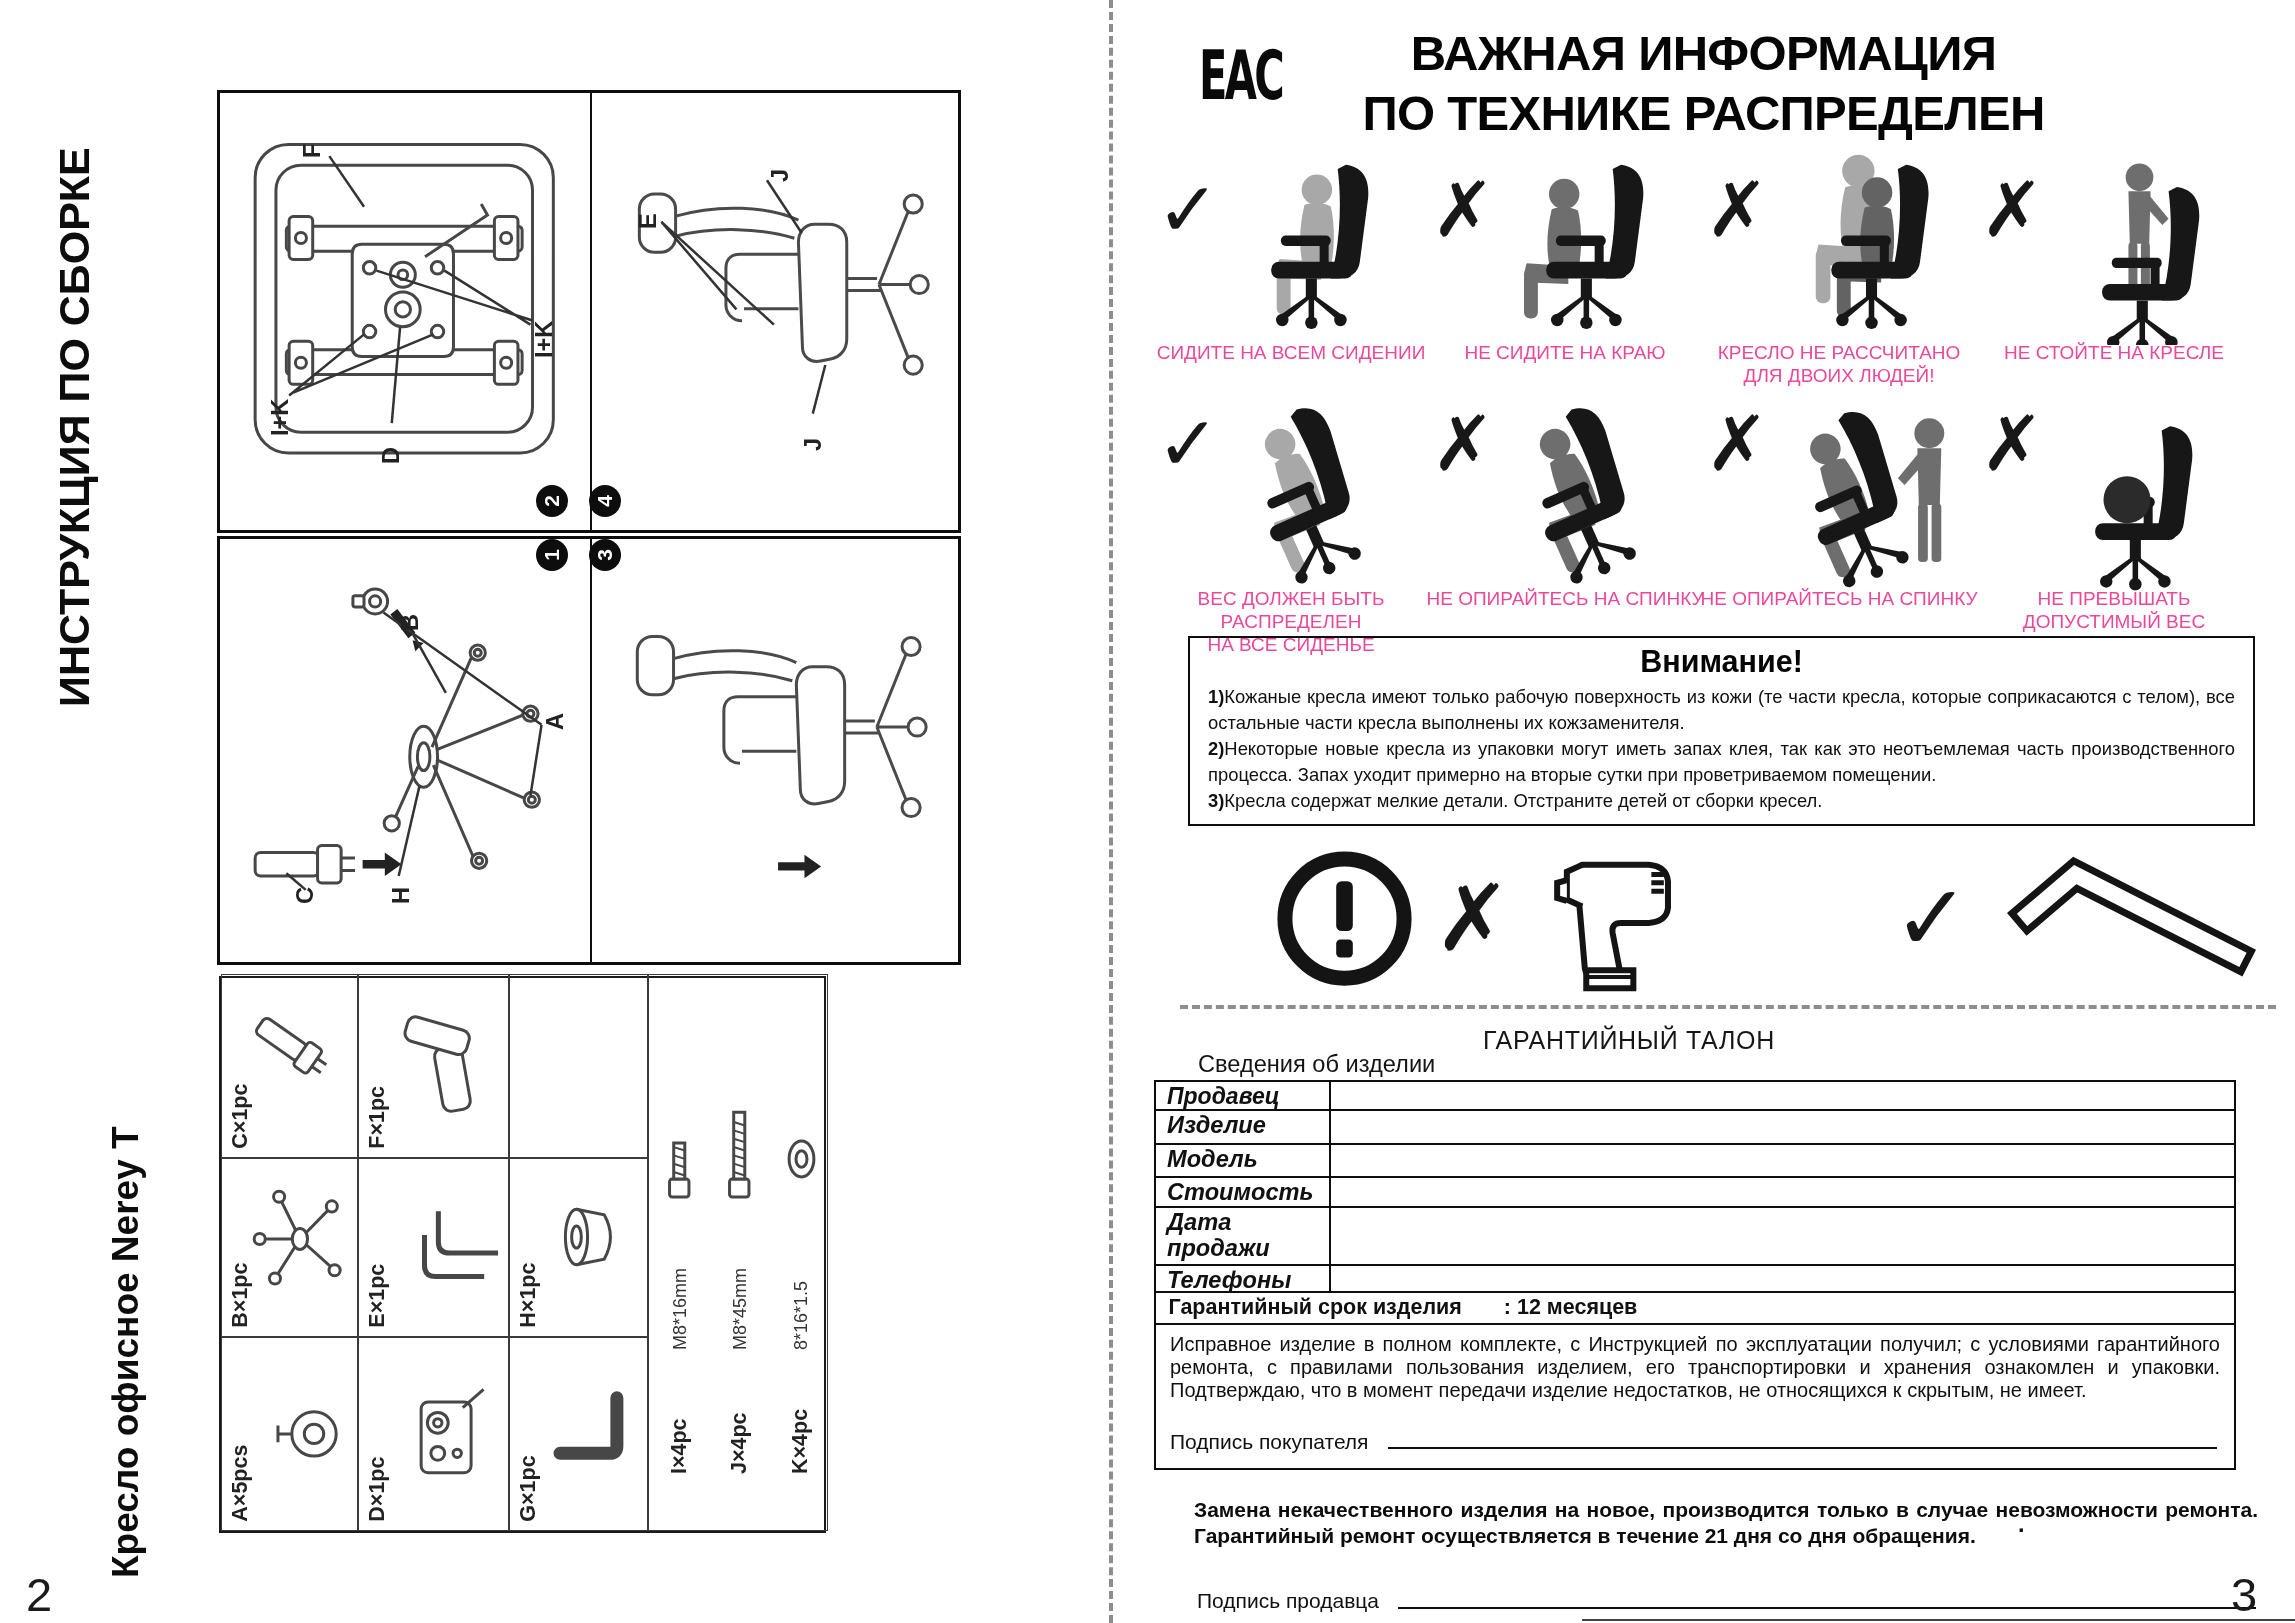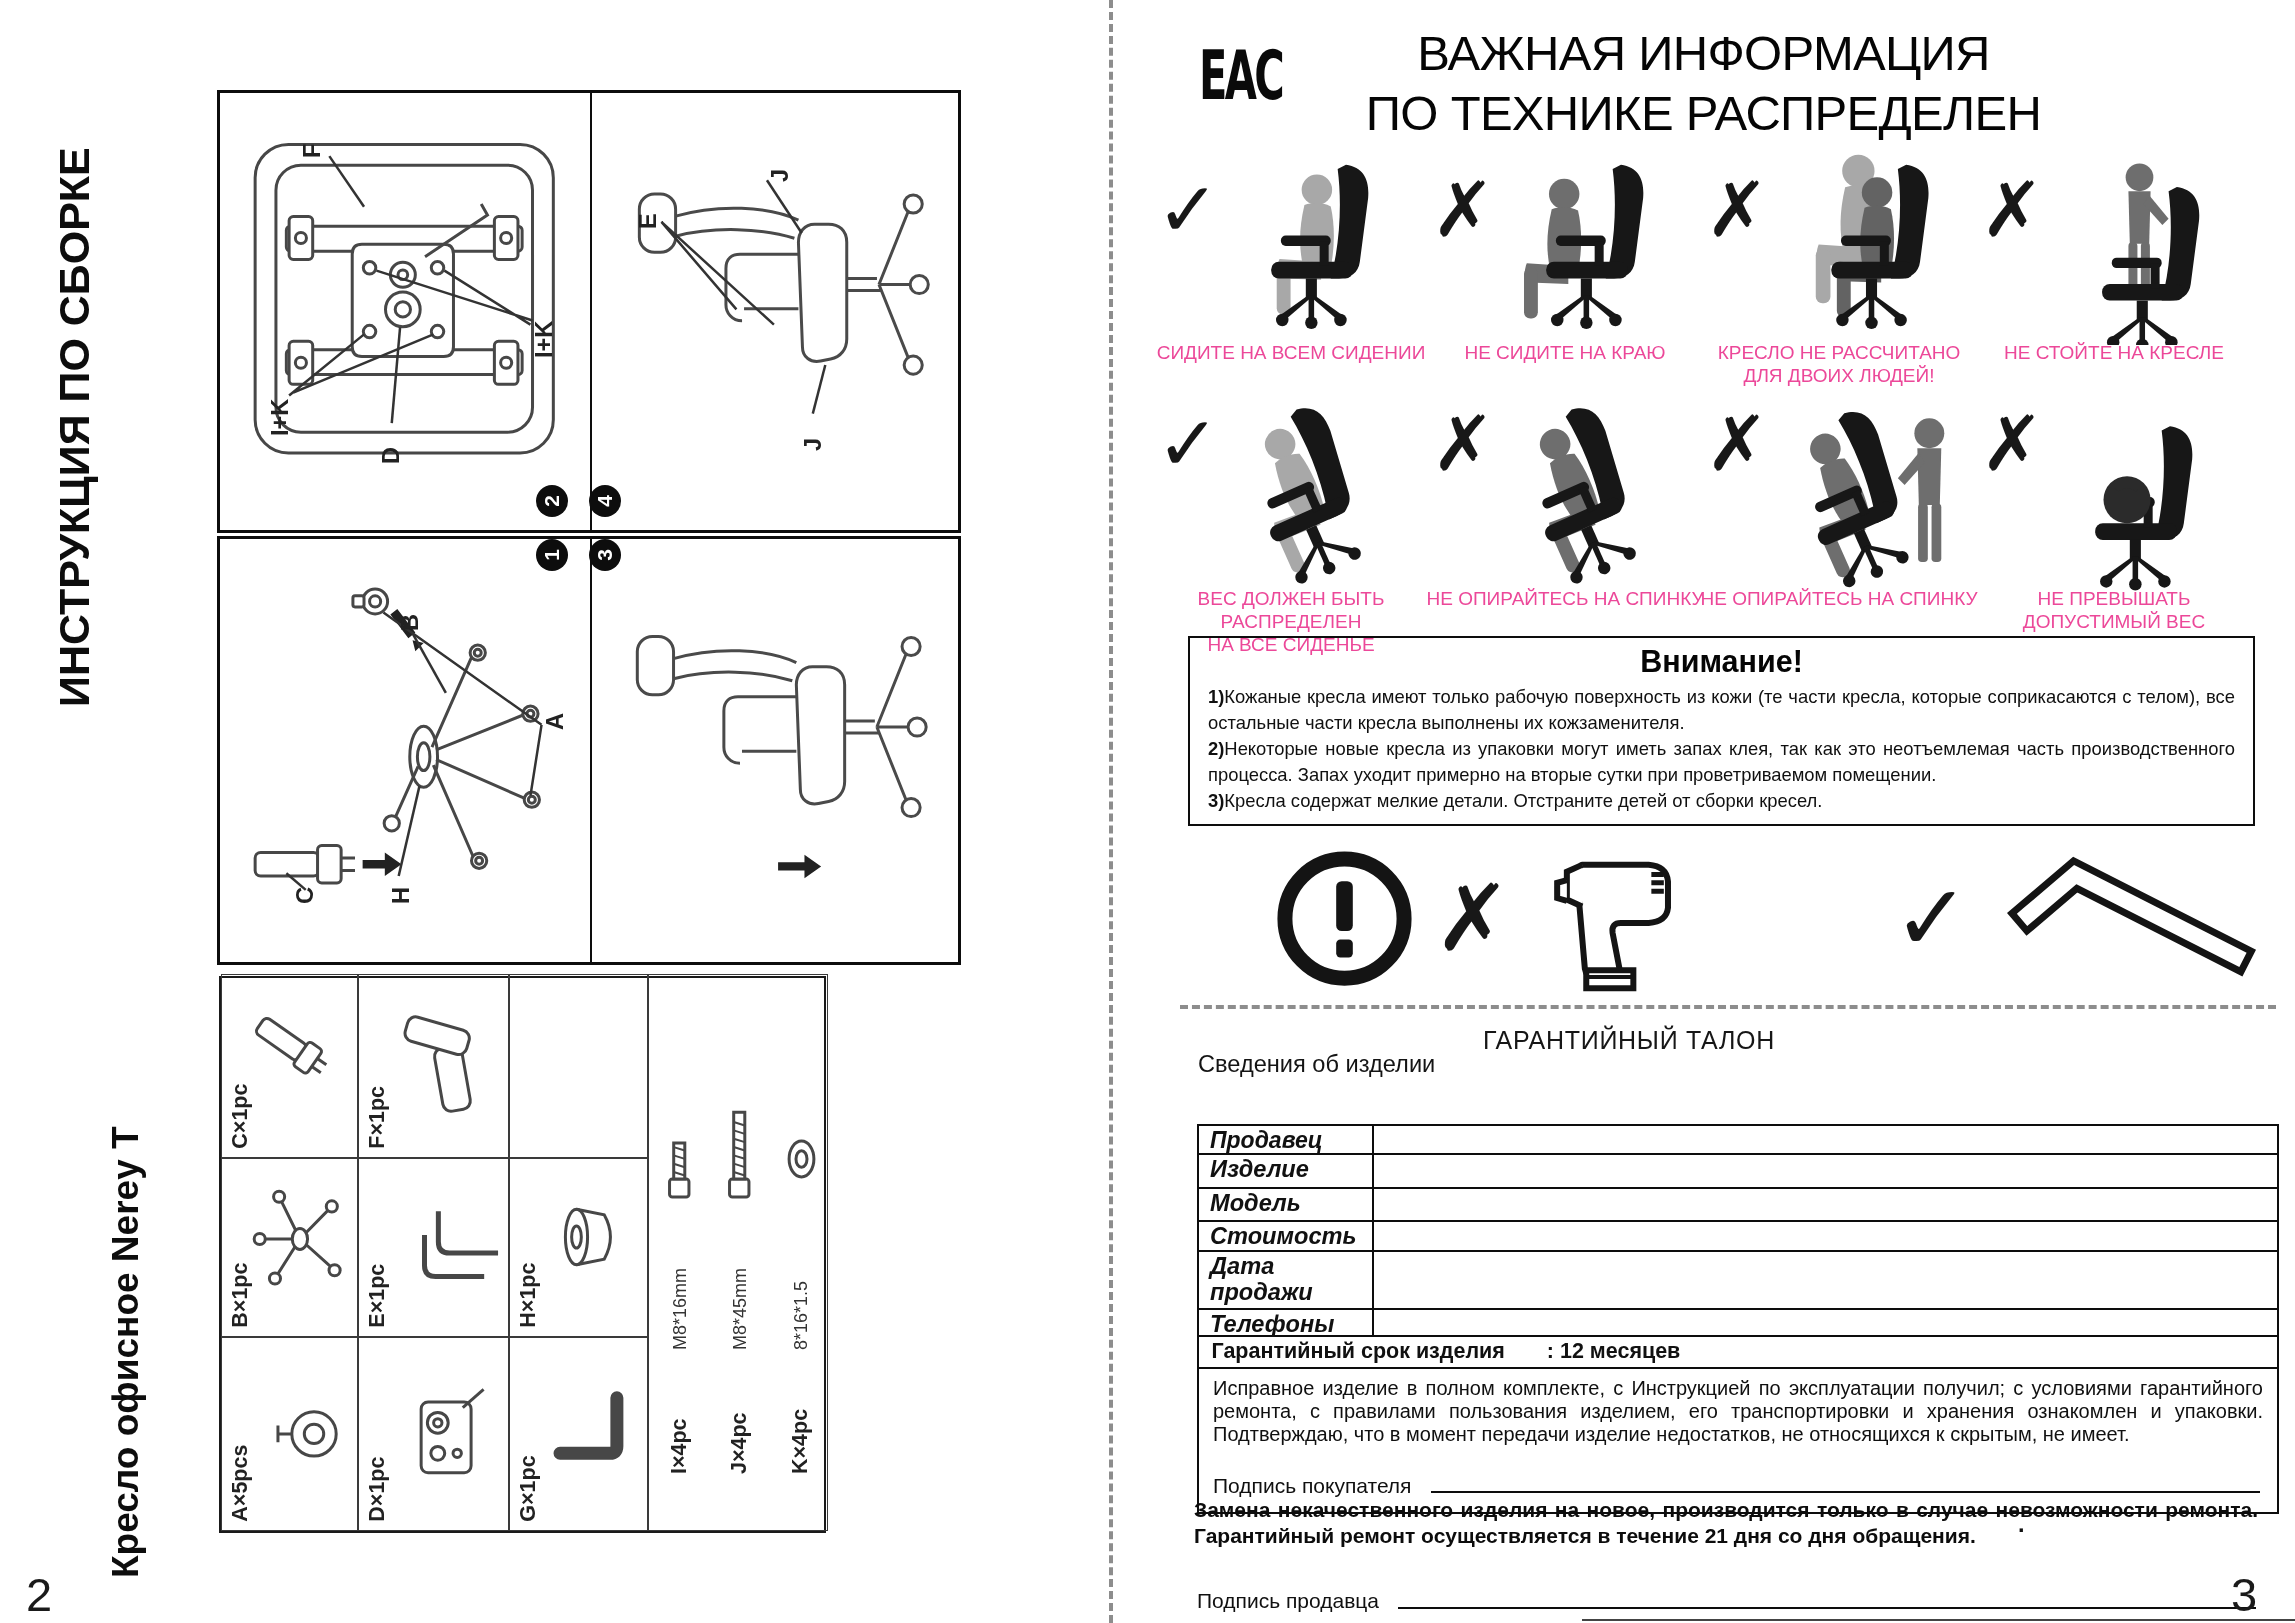--- a/index.html
+++ b/index.html
@@ -19,42 +19,42 @@
   .badge span{display:inline-block;transform:rotate(-90deg);}
   .ptable{position:absolute;left:0;top:0;right:0;bottom:0;border:2.8px solid #1a1a1a;}
   .pcell{position:absolute;border:1.4px solid #3a3a3a;box-sizing:border-box;}
   .pcell .plab{position:absolute;left:8.3px;top:5.6px;font-size:21.5px;font-weight:600;color:#222;white-space:nowrap;}
   .hwrow{position:absolute;left:0;width:100%;height:60px;}
   .hwrow .plab{position:absolute;left:56px;top:18px;font-size:21.5px;font-weight:600;color:#222;}
   .hwrow .pspec{position:absolute;left:180px;top:21px;font-size:18px;color:#333;}
   .art{position:absolute;}
   line,path,rect,circle,ellipse,polygon{vector-effect:non-scaling-stroke;}
   
-  .rp-title{position:absolute;left:1145px;width:1117px;text-align:center;font-weight:normal;
+  .rp-title{position:absolute;left:1145px;width:1117px;text-align:center;font-weight:bold;
             font-size:49px;letter-spacing:-0.7px;color:#050505;white-space:nowrap;}
   .eac{position:absolute;left:1199px;top:33px;width:90px;height:90px;font-weight:bold;
        font-family:"DejaVu Sans",sans-serif;font-size:67px;line-height:86px;color:#0a0a0a;
        transform:scale(0.62,1.0);transform-origin:0 0;letter-spacing:-4.2px;}
   .scell{position:absolute;width:275px;height:244px;}
   .scell .mark{position:absolute;left:4.2px;top:28px;font-family:"DejaVu Sans",sans-serif;
                font-size:76px;font-weight:bold;color:#181818;line-height:1;}
   .scell svg{position:absolute;left:61px;top:0;}
   .scap{position:absolute;width:298px;text-align:center;font-size:19px;color:#ec4899;
         white-space:pre-line;line-height:23px;}
   .warnbox{position:absolute;left:1188px;top:636px;width:1067px;height:190px;
            border:2.8px solid #0d0d0d;box-sizing:border-box;padding:4.2px 18px 0 18px;}
   .warnbox h2{margin:1.4px 0 5.6px 0;text-align:center;font-size:30.5px;color:#050505;}
   .warn-item{font-size:18.4px;line-height:26px;text-align:justify;color:#101010;}
   .warn-item b{font-weight:bold;}
   .dashline{position:absolute;border-top:4.9px dashed #8d8d8d;}
   .pagedash{position:absolute;left:1109px;top:0;height:1623px;border-left:4.9px dashed #8d8d8d;}
   .gt-header{position:absolute;left:1178px;top:1026px;width:902px;text-align:center;
              font-size:25px;letter-spacing:0.7px;color:#161616;}
   .gt-info{position:absolute;left:1198px;top:1051px;font-size:23.6px;color:#141414;}
-  .wtable{position:absolute;left:1197px;top:1080px;width:1082px;border:2.8px solid #0d0d0d;box-sizing:border-box;margin-top:44px;}
+  .wtable{position:absolute;left:1154px;top:1080px;width:1082px;border:2.8px solid #0d0d0d;box-sizing:border-box;}
   .wt-row{position:relative;border-bottom:2.1px solid #0d0d0d;}
   .wt-label{position:absolute;left:0;top:0;bottom:0;width:175px;border-right:2.1px solid #0d0d0d;
             font-style:italic;font-weight:bold;font-size:23.6px;padding:1.4px 0 0 11px;
             white-space:pre-line;line-height:26px;box-sizing:border-box;}
   .wt-term{height:28px;font-size:21.5px;font-weight:bold;padding:2.1px 0 0 12.5px;border-bottom:2.1px solid #0d0d0d;}
   .wt-term .tv{margin-left:36px;}
   .agree{padding:8.3px 14px 9.7px 14px;font-size:20px;line-height:23px;text-align:justify;color:#101010;}
   .signrow{display:flex;align-items:flex-end;font-size:21px;color:#101010;}
   .sigline{flex:1;border-bottom:2.1px solid #0d0d0d;margin:0 2.8px 4.2px 19.4px;height:0.7px;}
   .repl{position:absolute;left:1194px;top:1497px;width:1064px;font-size:21px;font-weight:bold;

